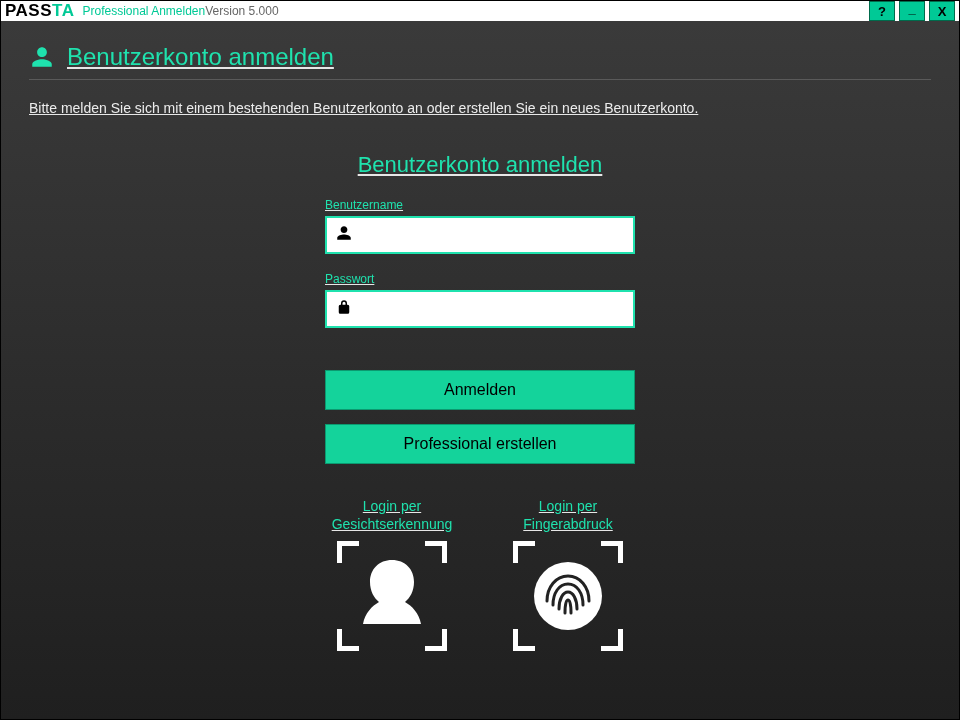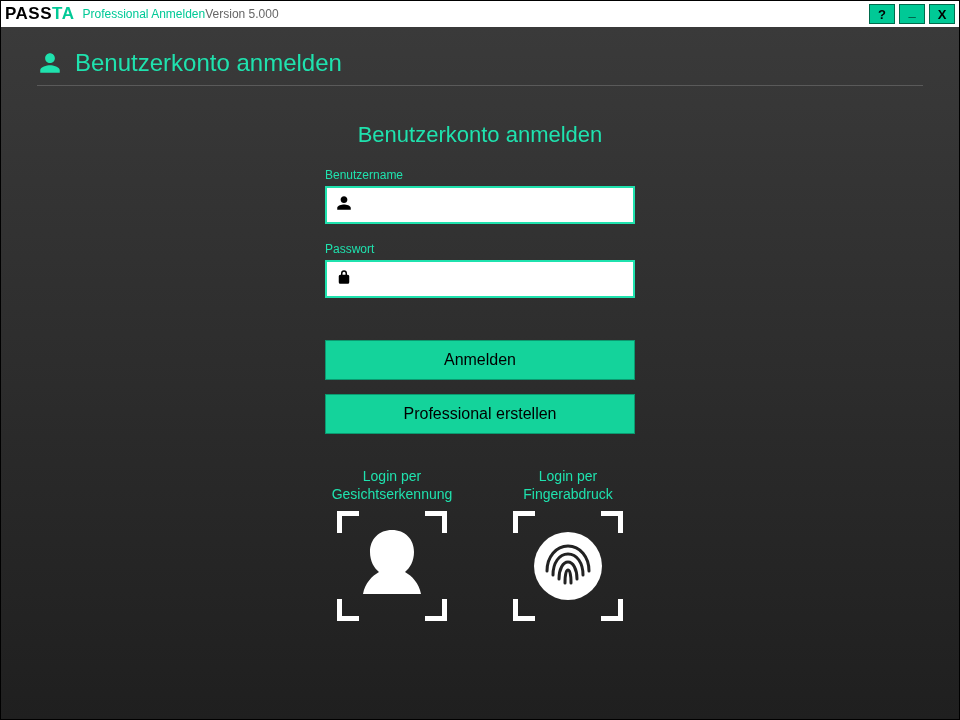--- a/index.html
+++ b/index.html
@@ -1,31 +1,31 @@
 <!DOCTYPE html>
 <html><head>
   <meta charset="utf-8">
   <style>
     * { margin:0; padding:0; box-sizing:border-box; font-family:"Segoe UI",Arial,sans-serif; }
     body { background:#fff; width:960px; height:720px; overflow:hidden; }
     .window { width:960px; height:720px; border:1px solid #000; display:flex; flex-direction:column; }
 
     
-    .titlebar { height:26px; background:#fff; display:flex; align-items:center; padding:0 4px; }
+    .titlebar { height:20px; background:#fff; display:flex; align-items:center; padding:0 4px; }
     .brand-passta { font-weight:800; letter-spacing:.5px; font-size:17px; }
     .brand-passta .pa { color:#000; }
     .brand-passta .ta { color:#00c996; }
     .brand-edition { color:#00c996; font-size:12px; margin-left:8px; }
     .brand-version { color:#666; font-size:12px; }
     .titlebar-spacer { flex:1; }
     .title-btn { width:26px; height:20px; margin-left:4px; display:flex; align-items:center; justify-content:center; font-size:13px; font-weight:700; color:#000; border:1px solid #006b4c; background:#00c996; cursor:pointer; }
     .title-btn.min span{ position:relative; top:-3px; }
 
     
-    .content { flex:1; background:linear-gradient(180deg,#3a3a3a 0%,#1f1f1f 100%); padding:22px 36px; color:#e7e7e7; }
+    .content { flex:1; background:linear-gradient(180deg,#3a3a3a 0%,#1f1f1f 100%); padding:22px 28px; color:#e7e7e7;text-decoration:underline; }
     .header-row { display:flex; align-items:center; gap:12px; border-bottom:1px solid #5a5a5a; padding-bottom:8px; }
     .header-row svg{ flex-shrink:0; }
     .header-title { color:#1fe2ae; font-size:24px; font-weight:400; }
     .intro { color:#ececec; font-size:14px; margin-top:20px; }
 
     .login-block { width:310px; margin:36px auto 0; }
     .section-head { color:#1fe2ae; text-align:center; font-size:22px; font-weight:400; margin-bottom:20px; }
     .field-label { color:#1fe2ae; font-size:12px; margin-bottom:4px; }
     .field { position:relative; margin-bottom:18px; }
     .field input { width:100%; height:38px; border:2px solid #1fe2ae; background:#fff; padding:0 10px 0 40px; font-size:14px; outline:none; }
@@ -72,20 +72,21 @@
 
   <div class="content">
 
     <div class="header-row">
       <svg width="26" height="26" viewBox="0 0 24 24">
         <path fill="#1fe2ae" d="M12 12c2.5 0 4.5-2 4.5-4.5S14.5 3 12 3 7.5 5 7.5 7.5 9.5 12 12 12zm0 2c-3 0-9 1.5-9 4.5V21h18v-2.5c0-3-6-4.5-9-4.5z"></path>
       </svg>
       <div class="header-title">Benutzerkonto anmelden</div>
     </div>
 
+    <div class="intro">Bitte melden Sie sich mit einem bestehenden Benutzerkonto an oder erstellen Sie ein neues Benutzerkonto.</div>
 
     <div class="login-block">
       <div class="section-head">Benutzerkonto anmelden</div>
 
       <div class="field-label">Benutzername</div>
       <div class="field">
         <span class="field-icon">
           <svg width="18" height="18" viewBox="0 0 24 24">
               <path fill="#000" d="M12 12c2.5 0 4.5-2 4.5-4.5S14.5 3 12 3 7.5 5 7.5 7.5 9.5 12 12 12zm0 2c-3 0-9 1.5-9 4.5V21h18v-2.5c0-3-6-4.5-9-4.5z"></path>
             </svg>

